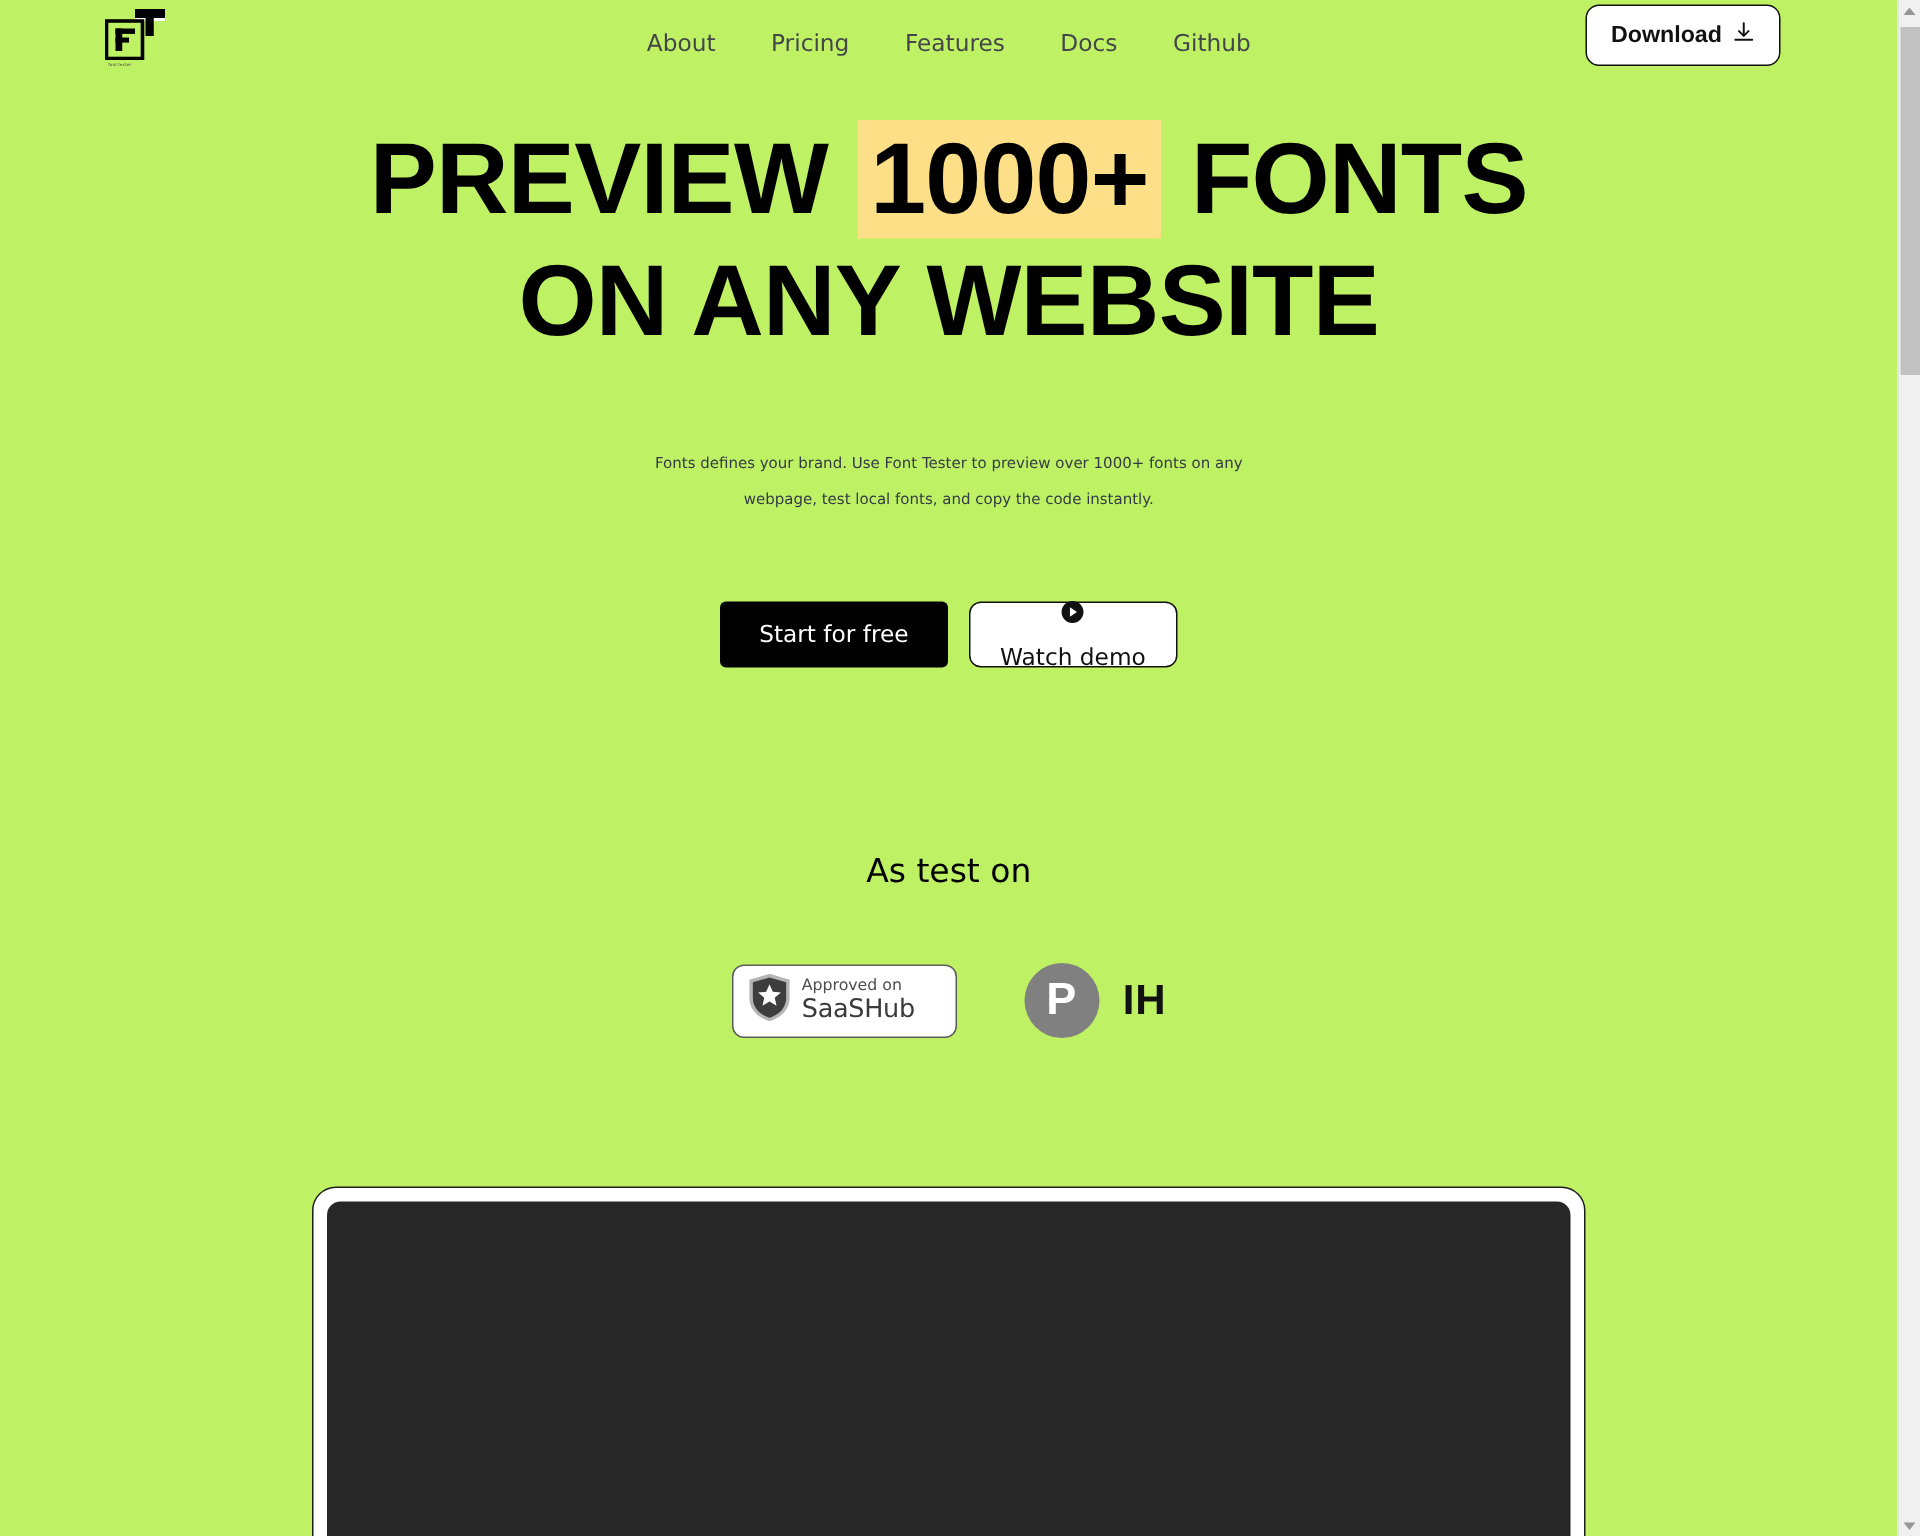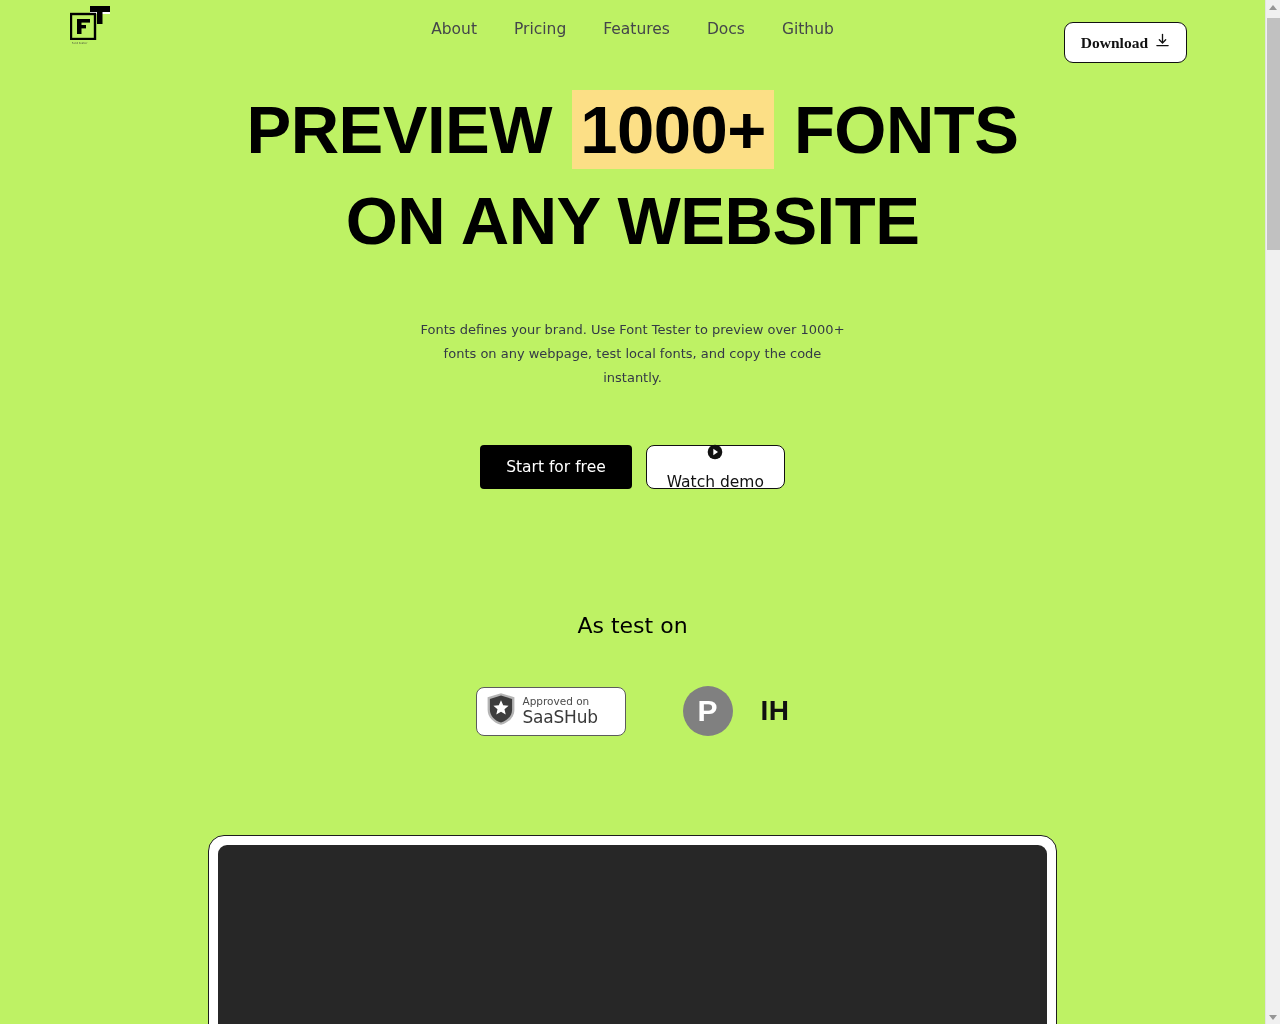--- a/index.html
+++ b/index.html
@@ -110,61 +110,61 @@
     color: #44464a;
     text-decoration: none;
     line-height: 24px;
     white-space: nowrap;
     cursor: pointer;
   }
 
   .download-btn {
     position: absolute;
     right: 78px;
-    top: 22px;
+    top: 3px;
     height: 41px;
     padding: 0 16px;
     display: flex;
     align-items: center;
     gap: 7px;
     background: #ffffff;
     border: 1.5px solid #111111;
     border-radius: 9px;
     font-size: 15.5px;
     font-weight: 700;
     color: #111111;
     cursor: pointer;
-    font-family: Liberation Serif, serif;
+    font-family: Liberation Sans, sans-serif;
   }
 
   
   .hero {
     padding-top: 20px;
     text-align: center;
   }
   .hero-title {
     font-family: "Liberation Sans", sans-serif;
     font-weight: 700;
     font-size: 67px;
     line-height: 79px;
     letter-spacing: -0.5px;
     color: #000000;
     max-width: 900px;
     margin: 0 auto;
   }
   .hl {
     display: inline-block;
     padding: 0 8px;
-    margin: 12px 2px;
+    margin: 2px 2px;
     background: #fcdf86;
   }
   .hero-sub {
     margin: 58px auto 0;
     width: 430px;
-    font-size: 13px;
+    font-size: 10px;
     line-height: 24px;
     color: #343a46;
   }
   .hero-cta {
     margin-top: 55px;
     display: flex;
     justify-content: center;
     align-items: center;
     gap: 14px;
   }
@@ -207,21 +207,21 @@
   .seen-title {
     font-size: 22px;
     line-height: 30px;
     color: #000000;
   }
   .badges {
     margin-top: 45px;
     display: flex;
     justify-content: center;
     align-items: center;
-    gap: 12px;
+    gap: 0;
   }
   .badge-saashub {
     width: 150px;
     height: 49px;
     border: 1.5px solid #5c5c5c;
     border-radius: 8px;
     display: flex;
     align-items: center;
     gap: 7px;
     padding: 0 9px;

